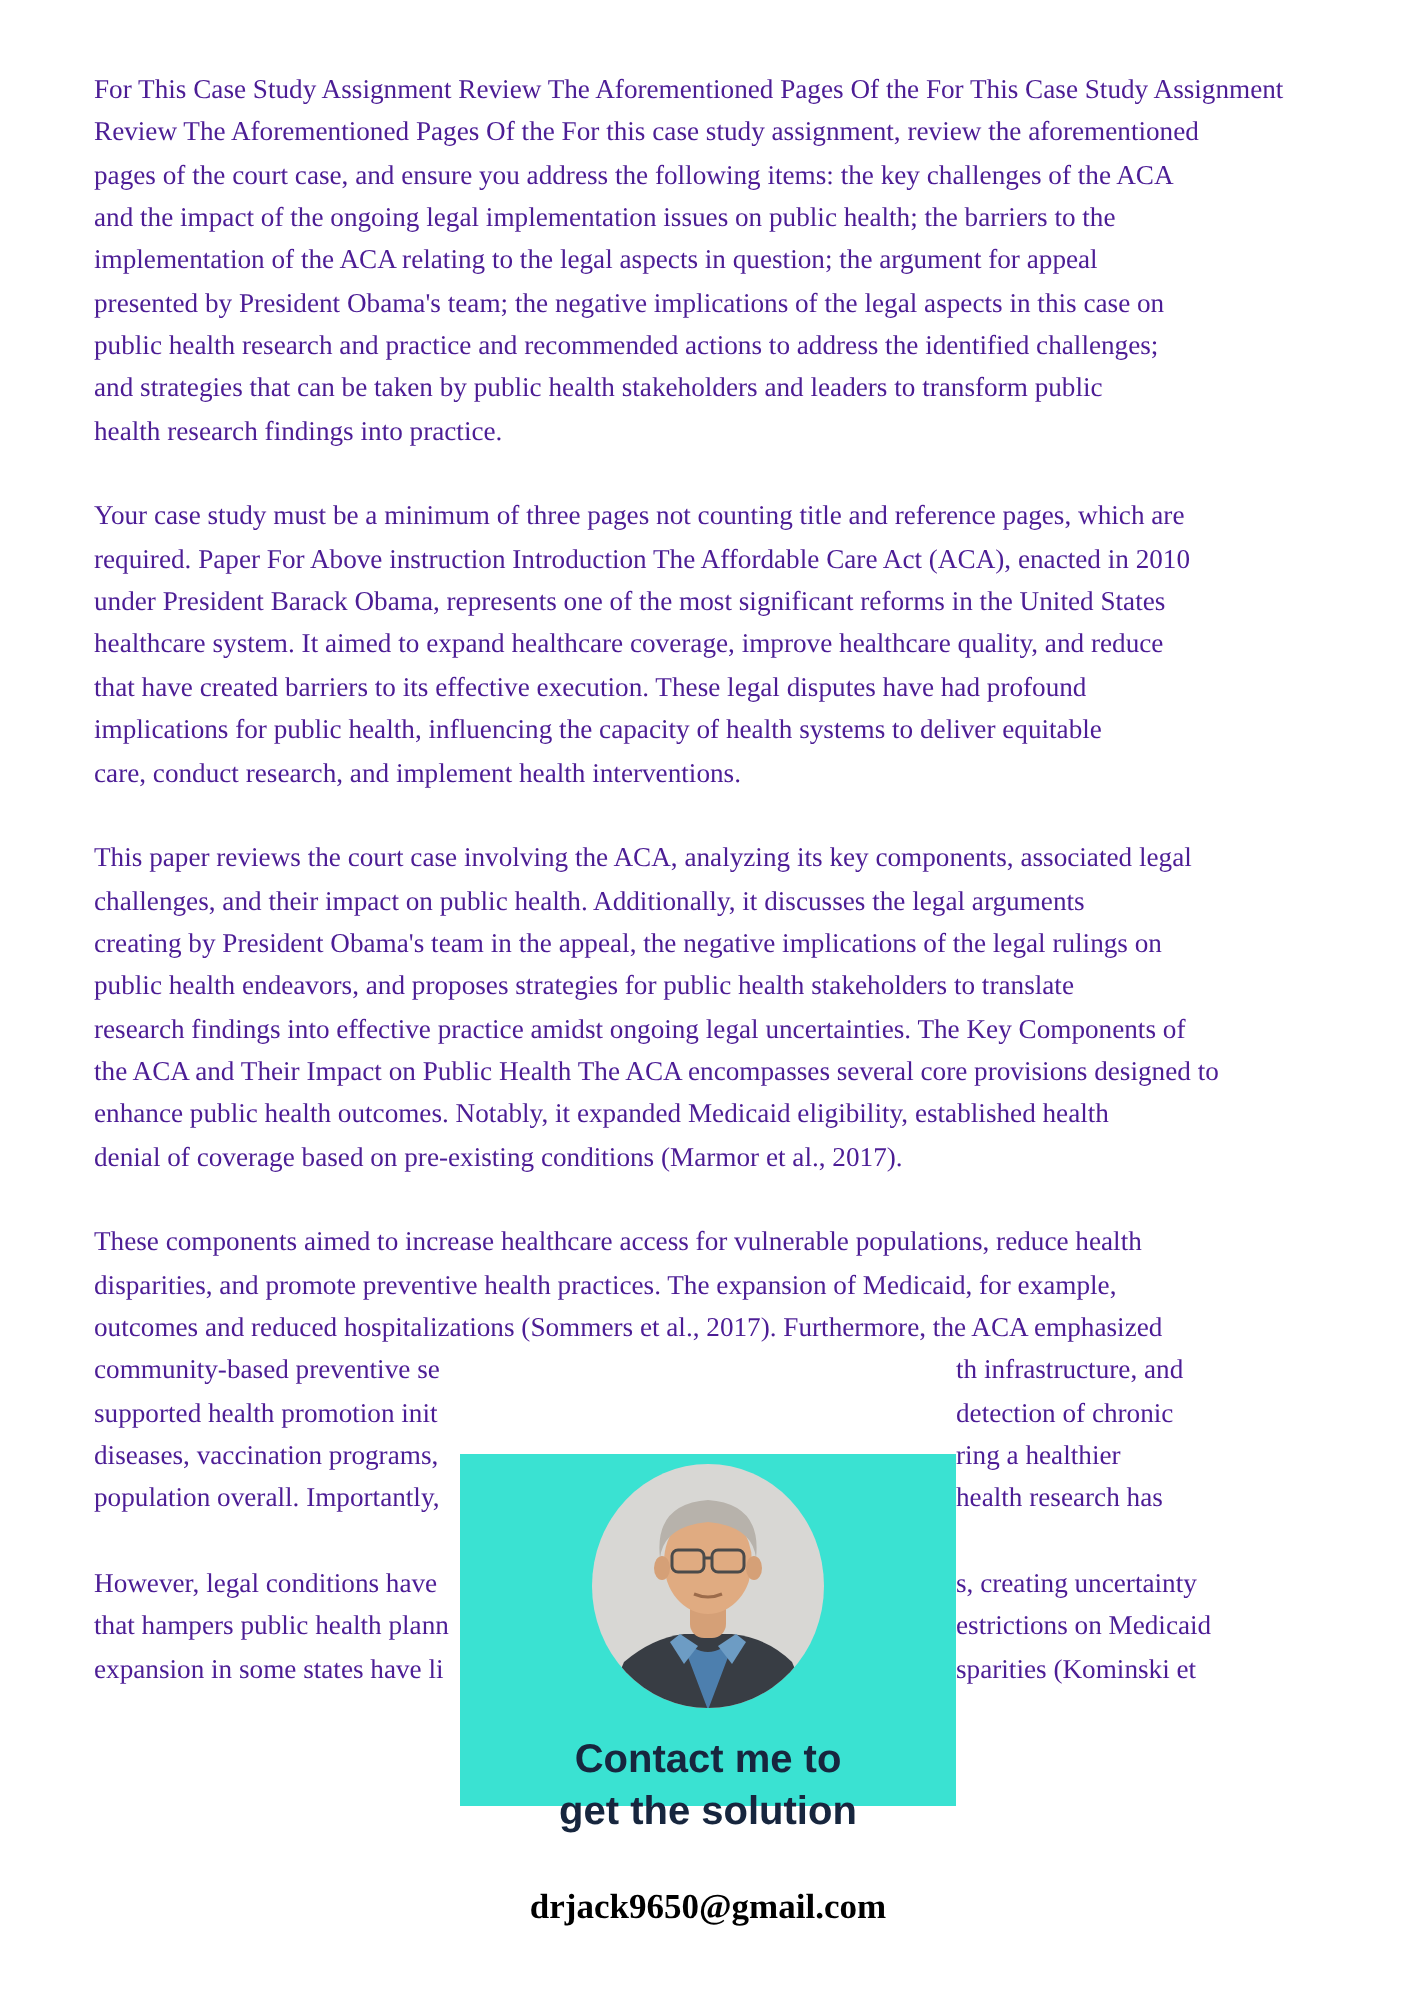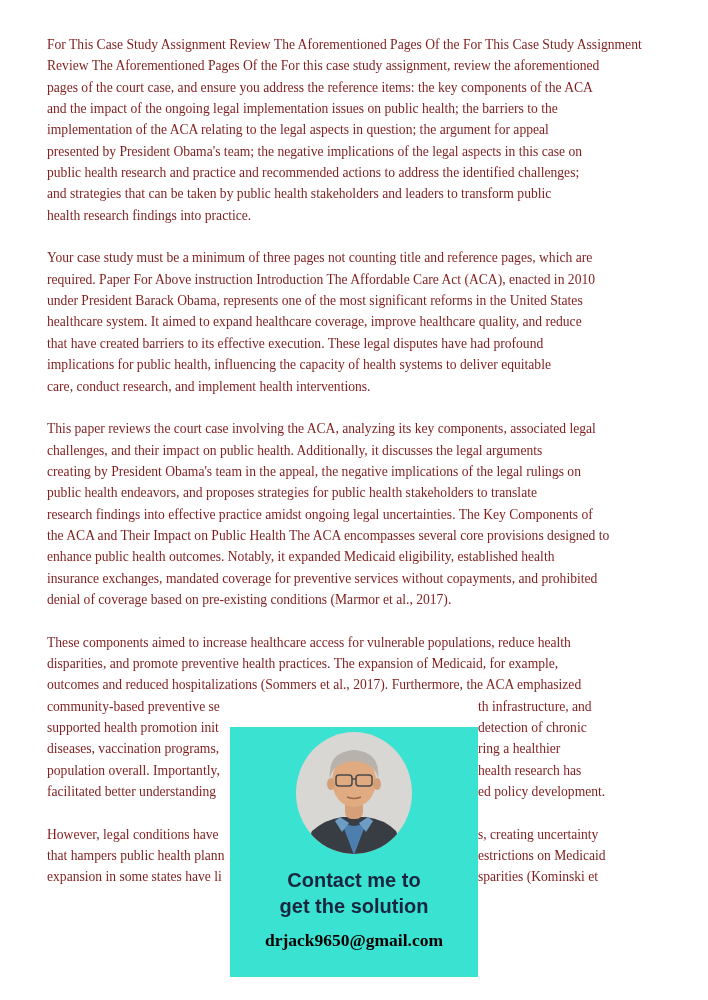--- a/index.html
+++ b/index.html
@@ -13,74 +13,74 @@
   .page {
     position: absolute;
     inset: 0;
     background: #ffffff;
   }
   .doc {
     position: absolute;
     left: 47px;
     top: 34px;
     width: 634px;
-    color: #7f1d1d;
+    color: #4c1d95;
     font-size: 13.6px;
   }
   .paragraph { margin-bottom: 21.35px; }
   .line {
     height: 21.35px;
     line-height: 21.35px;
     white-space: nowrap;
     position: relative;
     overflow: visible;
   }
   .line .right-frag {
     position: absolute;
     left: 431px;
     top: 0;
   }
   .contact-card {
     position: absolute;
     left: 230px;
     top: 727px;
     width: 248px;
-    height: 250px;
+    height: 176px;
     text-align: center;
   }
   .portrait-wrap {
     padding-top: 4px;
     display: flex;
     justify-content: center;
   }
   .contact-heading {
     margin-top: 12px;
     font-family: "Liberation Sans", sans-serif;
     font-weight: 700;
     font-size: 20px;
     line-height: 26px;
   }
   .contact-email {
-    margin-top: 11px;
+    margin-top: 24px;
     font-family: "Liberation Serif", serif;
     font-weight: 700;
     font-size: 17.5px;
     color: #000000;
   }
 </style>
 </head>
 <body>
 
 <div class="page">
 
   <div class="doc">
       <div class="paragraph">
         <div class="line">For This Case Study Assignment Review The Aforementioned Pages Of the For This Case Study Assignment</div>
         <div class="line">Review The Aforementioned Pages Of the For this case study assignment, review the aforementioned</div>
-        <div class="line">pages of the court case, and ensure you address the reference items: the key components of the ACA</div>
+        <div class="line">pages of the court case, and ensure you address the following items: the key challenges of the ACA</div>
         <div class="line">and the impact of the ongoing legal implementation issues on public health; the barriers to the</div>
         <div class="line">implementation of the ACA relating to the legal aspects in question; the argument for appeal</div>
         <div class="line">presented by President Obama's team; the negative implications of the legal aspects in this case on</div>
         <div class="line">public health research and practice and recommended actions to address the identified challenges;</div>
         <div class="line">and strategies that can be taken by public health stakeholders and leaders to transform public</div>
         <div class="line">health research findings into practice.</div>
       </div>
       <div class="paragraph">
         <div class="line">Your case study must be a minimum of three pages not counting title and reference pages, which are</div>
         <div class="line">required. Paper For Above instruction Introduction The Affordable Care Act (ACA), enacted in 2010</div>
@@ -91,32 +91,30 @@
         <div class="line">care, conduct research, and implement health interventions.</div>
       </div>
       <div class="paragraph">
         <div class="line">This paper reviews the court case involving the ACA, analyzing its key components, associated legal</div>
         <div class="line">challenges, and their impact on public health. Additionally, it discusses the legal arguments</div>
         <div class="line">creating by President Obama's team in the appeal, the negative implications of the legal rulings on</div>
         <div class="line">public health endeavors, and proposes strategies for public health stakeholders to translate</div>
         <div class="line">research findings into effective practice amidst ongoing legal uncertainties. The Key Components of</div>
         <div class="line">the ACA and Their Impact on Public Health The ACA encompasses several core provisions designed to</div>
         <div class="line">enhance public health outcomes. Notably, it expanded Medicaid eligibility, established health</div>
-        <div class="line">insurance exchanges, mandated coverage for preventive services without copayments, and prohibited</div>
         <div class="line">denial of coverage based on pre-existing conditions (Marmor et al., 2017).</div>
       </div>
       <div class="paragraph">
         <div class="line">These components aimed to increase healthcare access for vulnerable populations, reduce health</div>
         <div class="line">disparities, and promote preventive health practices. The expansion of Medicaid, for example,</div>
         <div class="line">outcomes and reduced hospitalizations (Sommers et al., 2017). Furthermore, the ACA emphasized</div>
         <div class="line"><span>community-based preventive se</span><span class="right-frag">th infrastructure, and</span></div>
         <div class="line"><span>supported health promotion init</span><span class="right-frag">detection of chronic</span></div>
         <div class="line"><span>diseases, vaccination programs,</span><span class="right-frag">ring a healthier</span></div>
         <div class="line"><span>population overall. Importantly,</span><span class="right-frag">health research has</span></div>
-        <div class="line"><span>facilitated better understanding</span><span class="right-frag">ed policy development.</span></div>
       </div>
       <div class="paragraph">
         <div class="line"><span>However, legal conditions have</span><span class="right-frag">s, creating uncertainty</span></div>
         <div class="line"><span>that hampers public health plann</span><span class="right-frag">estrictions on Medicaid</span></div>
         <div class="line"><span>expansion in some states have li</span><span class="right-frag">sparities (Kominski et</span></div>
       </div>
     </div>
 
   <div class="contact-card" style="background: rgb(58, 226, 210);">
     <div class="portrait-wrap">

